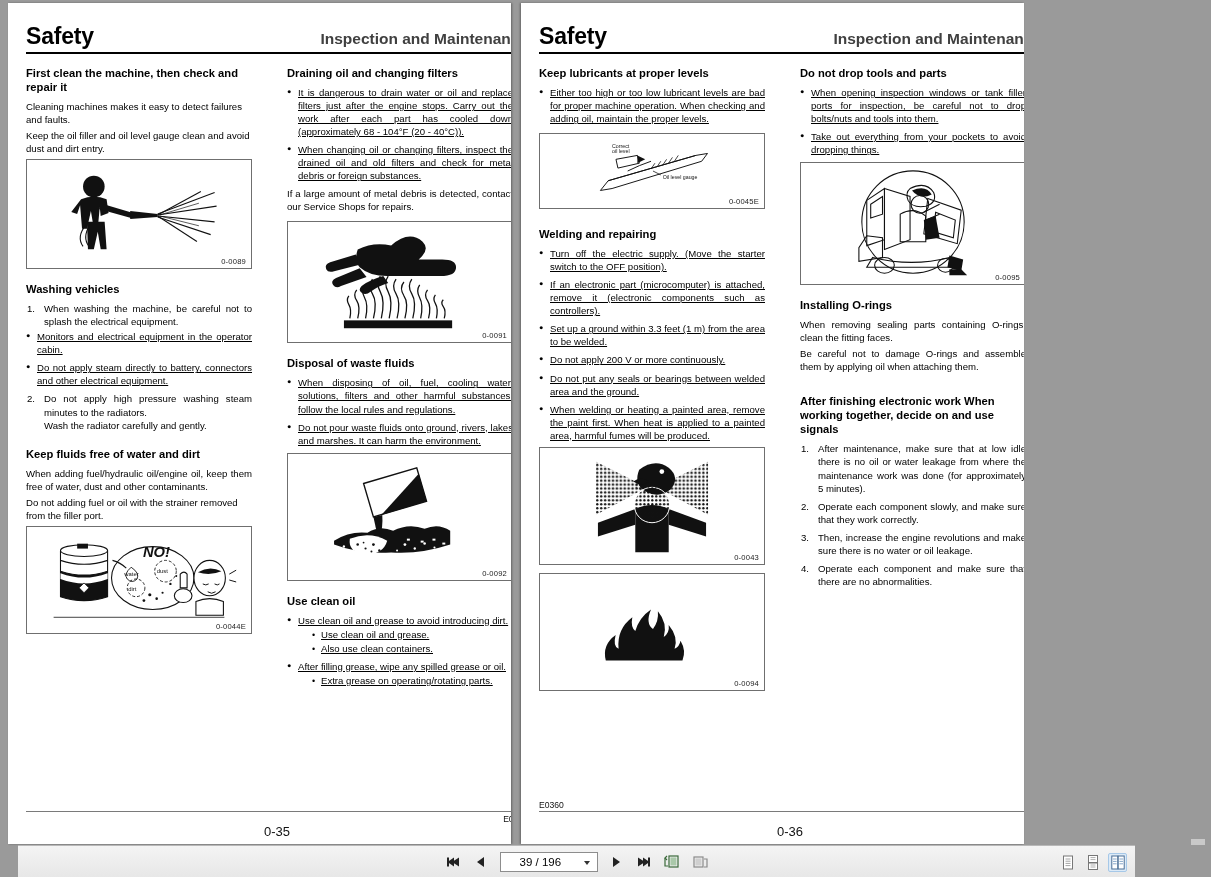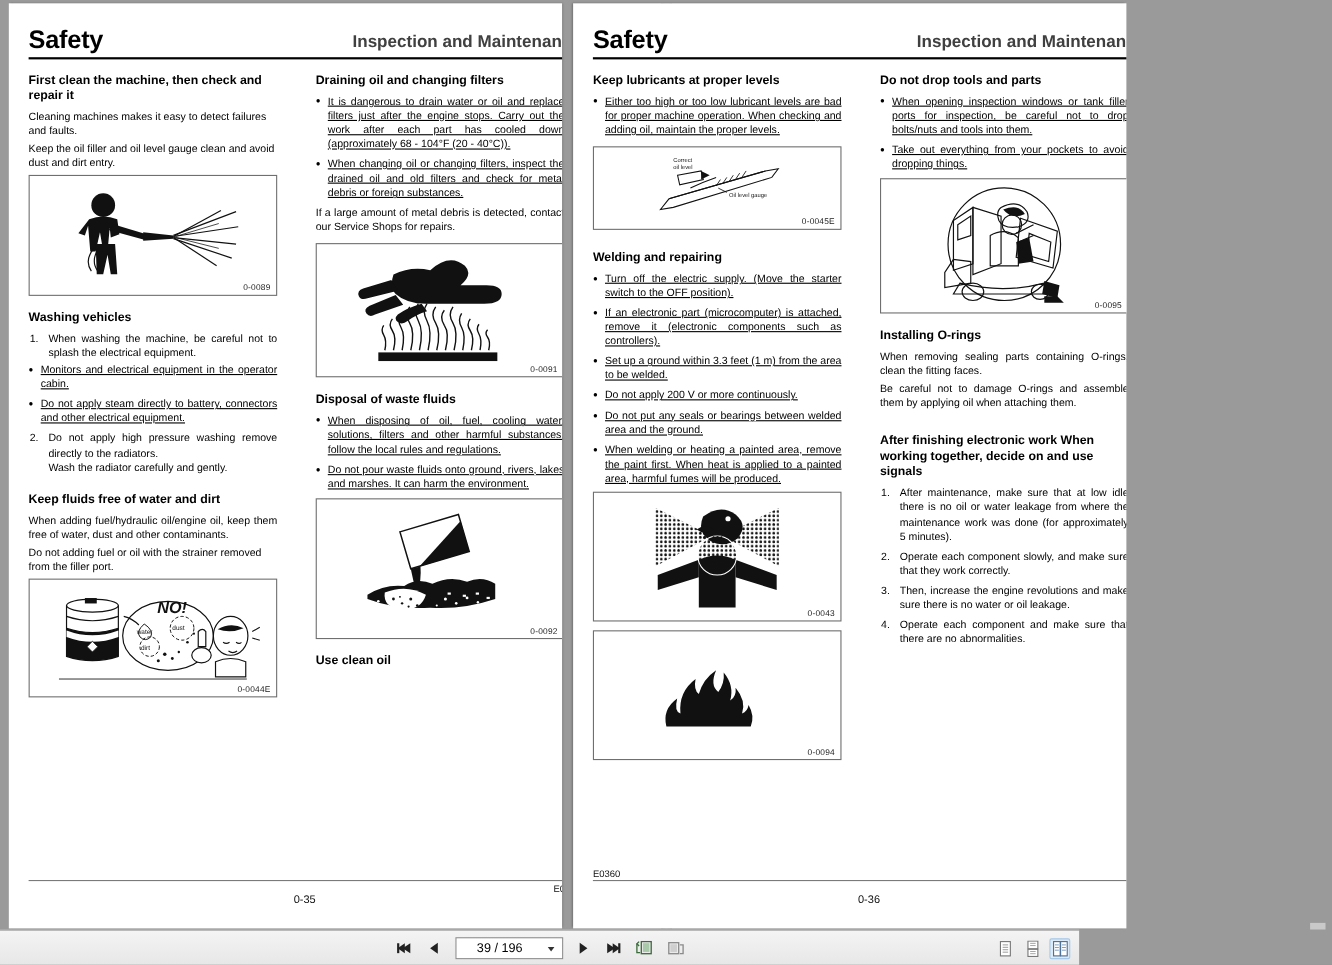--- a/index.html
+++ b/index.html
@@ -105,40 +105,40 @@
     width: 226px;
   }
   .fig .cap {
     position: absolute; right: 5px; bottom: 2px;
     font-size: 7.6px; color: #222; letter-spacing: 0.2px;
   }
   .fig svg { display: block; width: 100%; height: 100%; }
 
   
   .pg-foot {
-    position: absolute; left: 18px; bottom: 17px; width: 502px; text-decoration: underline;
+    position: absolute; left: 18px; bottom: 6px; width: 502px; text-decoration: underline;
   }
   .pg-foot .rule { border-top: 1px solid #7a7a7a; }
   .pg-foot .row {
     position: relative; height: 26px;
   }
   .pg-foot .code {
     position: absolute; top: 2px; font-size: 8.6px; color: #111;
   }
   .pg-foot .code.r { right: 0; }
   .pg-foot .code.l { left: 0; top: -12px; }
   .pg-foot .pno {
     position: absolute; left: 0; right: 0; text-align: center;
-    top: 12px; font-size: 10px; color: #111;
+    top: 12px; font-size: 13px; color: #111;
   }
 
   
   .toolbar {
-    position: absolute; left: 0; bottom: 0;
-    width: 981px; height: 32px;
+    position: absolute; left: 18px; bottom: 0;
+    width: 1117px; height: 32px;
     background: linear-gradient(to bottom,#f4f4f4,#e7e7e7);
     border-top: 1px solid #b8b8b8;
     display: flex; align-items: center;
   }
   .tb-center {
     position: absolute; left: 0; right: 0; top: 0; height: 32px;
     display: flex; align-items: center; justify-content: center; gap: 9px;
   }
   .tb-right {
     position: absolute; right: 8px; top: 0; height: 32px;
@@ -230,21 +230,21 @@
             <div class="gap-sm"></div>
             <h3 class="sect">Washing vehicles</h3>
             <ol class="nums">
               <li>When washing the machine, be careful not to splash the electrical equipment.</li>
             </ol>
             <ul class="bullets" style="margin-top:-3px">
               <li>Monitors and electrical equipment in the operator cabin.</li>
               <li>Do not apply steam directly to battery, connectors and other electrical equipment.</li>
             </ul>
             <ol class="nums" style="counter-reset:n 1">
-              <li>Do not apply high pressure washing remove directly to the radiators.</li>
+              <li>Do not apply high pressure washing steam minutes to the radiators.</li>
             </ol>
             <p class="body nj" style="padding-left:18px;margin-top:-5px">Wash the radiator carefully and gently.</p>
 
             <div class="gap-md"></div>
             <h3 class="sect">Keep fluids free of water and dirt</h3>
             <p class="body">When adding fuel/hydraulic oil/engine oil, keep them free of water, dust and other contaminants.</p>
             <p class="body nj">Do not adding fuel or oil with the strainer removed from the filler port.</p>
 
             <div class="fig" style="height:108px">
               <svg viewBox="0 0 226 108" preserveAspectRatio="xMidYMid meet">
@@ -385,20 +385,33 @@
                   <rect x="146" y="86" width="3" height="2"></rect>
                     <rect x="156" y="90" width="3" height="2"></rect>
                 </g>
               </svg>
               <div class="cap">0-0092</div>
             </div>
 
             <div class="gap-sm"></div>
             <h3 class="sect">Use clean oil</h3>
             <ul class="bullets">
+              <li>
+                <span>Use clean oil and grease to avoid introducing dirt.</span>
+                <ul class="sub">
+                  <li>Use clean oil and grease.</li>
+                  <li>Also use clean containers.</li>
+                </ul>
+              </li>
+              <li>
+                <span>After filling grease, wipe any spilled grease or oil.</span>
+                <ul class="sub">
+                  <li>Extra grease on operating/rotating parts.</li>
+                </ul>
+              </li>
             </ul>
 
           </div>
         </div>
       </div>
 
       <div class="pg-foot">
         <div class="rule"></div>
         <div class="row">
           <div class="code r">E0350</div>

